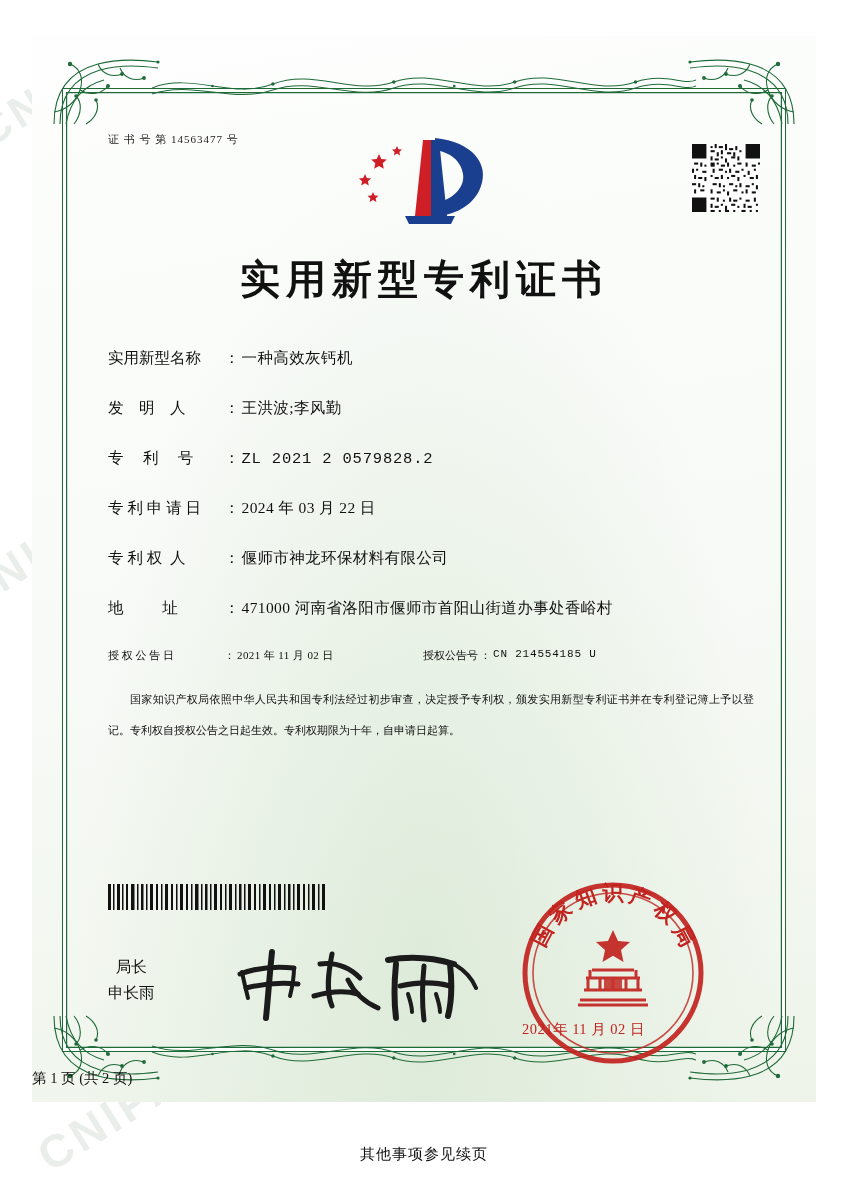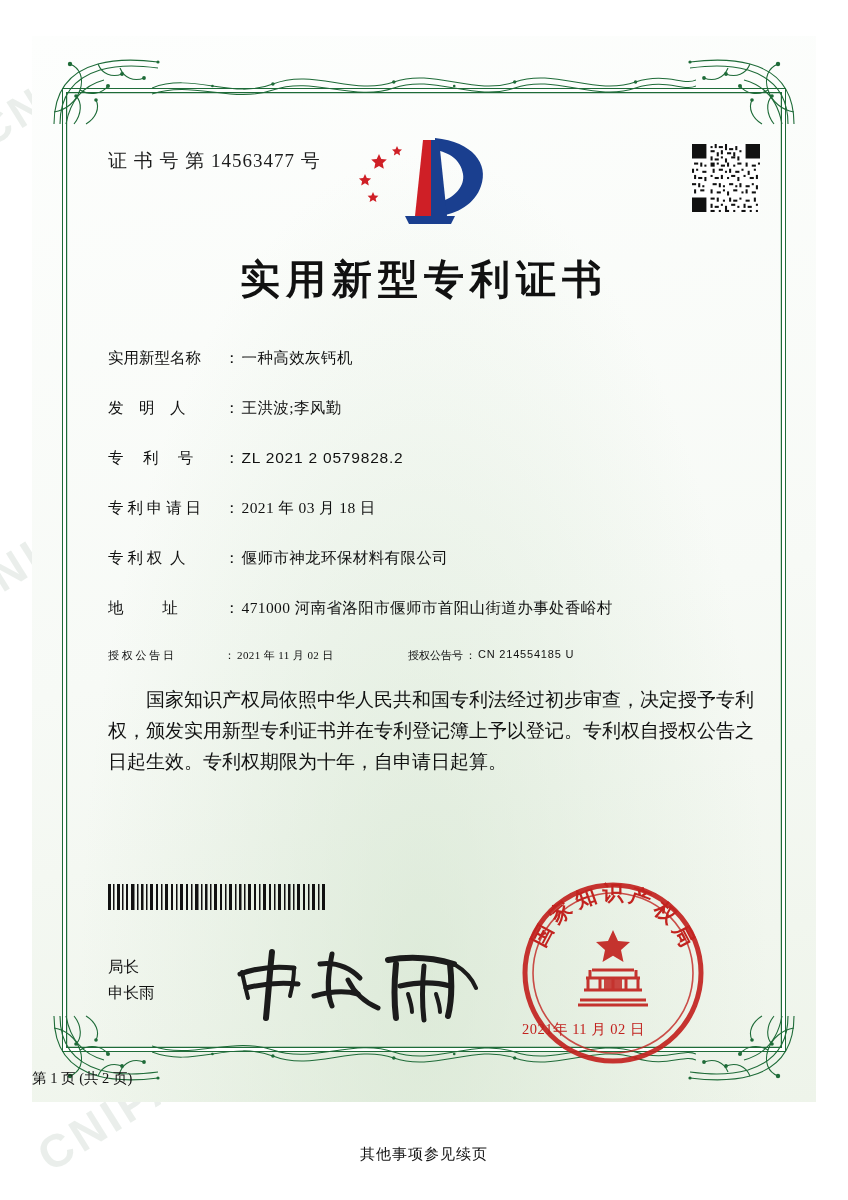--- a/index.html
+++ b/index.html
@@ -87,22 +87,22 @@
   
   .content {
     position: absolute;
     left: 0; right: 0; top: 0; bottom: 0;
     z-index: 5;
   }
 
   .cert-no {
     position: absolute;
     left: 76px;
-    top: 112px;
-    font-size: 19px;
+    top: 96px;
+    font-size: 11px;
     color: #1c1c1c;
     letter-spacing: 1px;
   }
 
   .qr {
     position: absolute;
     right: 56px;
     top: 108px;
     width: 68px;
     height: 68px;
@@ -144,39 +144,39 @@
     color: #111;
   }
   .f-label {
     width: 116px;
     flex: 0 0 116px;
     letter-spacing: 0px;
     white-space: pre;
   }
   .f-colon { margin-right: 2px; }
   .f-value { letter-spacing: .4px; }
-  .f-value.mono { font-family: Liberation Sans, sans-serif; letter-spacing: .8px; }
+  .f-value.mono { font-family: Liberation Mono, monospace; letter-spacing: .8px; }
 
   .row-dual {
     display: flex;
     align-items: baseline;
     height: 50px;
     font-size: 11px;
     color: #111;
   }
   .dual-left { width: 300px; flex: 0 0 300px; display:flex; }
-  .dual-right { display:flex; }
+  .dual-right { display:flex;margin-left:15px; }
   .dual-right .f-label2 { margin-right: 2px; }
 
   .paragraphs {
     position: absolute;
     left: 76px;
     right: 62px;
     top: 648px;
-    font-size: 19px;
+    font-size: 11px;
     line-height: 31px;
     color: #111;
     text-align: justify;
   }
   .paragraphs p { margin: 0 0 2px 0; text-indent: 2em; }
 
   .barcode {
     position: absolute;
     left: 76px;
     top: 848px;
@@ -185,20 +185,21 @@
   }
   .barcode svg { display:block; width:100%; height:100%; }
 
   .signature-block {
     position: absolute;
     left: 76px;
     top: 918px;
     font-size: 15.5px;
     line-height: 26px;
     color: #111;
+    text-align: center;
   }
 
   .sign-script {
     position: absolute;
     left: 196px;
     top: 908px;
     width: 250px;
     height: 80px;
   }
   .sign-script svg { display:block; }
@@ -538,21 +539,21 @@
         <span class="f-value">王洪波;李风勤</span>
       </div>
       <div class="field-row">
         <span class="f-label">专     利     号</span>
         <span class="f-colon">：</span>
         <span class="f-value mono">ZL 2021 2 0579828.2</span>
       </div>
       <div class="field-row">
         <span class="f-label">专 利 申 请 日</span>
         <span class="f-colon">：</span>
-        <span class="f-value">2021 年 03 月 18 日</span>
+        <span class="f-value">2024 年 03 月 22 日</span>
       </div>
       <div class="field-row">
         <span class="f-label">专 利 权  人</span>
         <span class="f-colon">：</span>
         <span class="f-value">偃师市神龙环保材料有限公司</span>
       </div>
       <div class="field-row">
         <span class="f-label">地          址</span>
         <span class="f-colon">：</span>
         <span class="f-value">471000 河南省洛阳市偃师市首阳山街道办事处香峪村</span>

